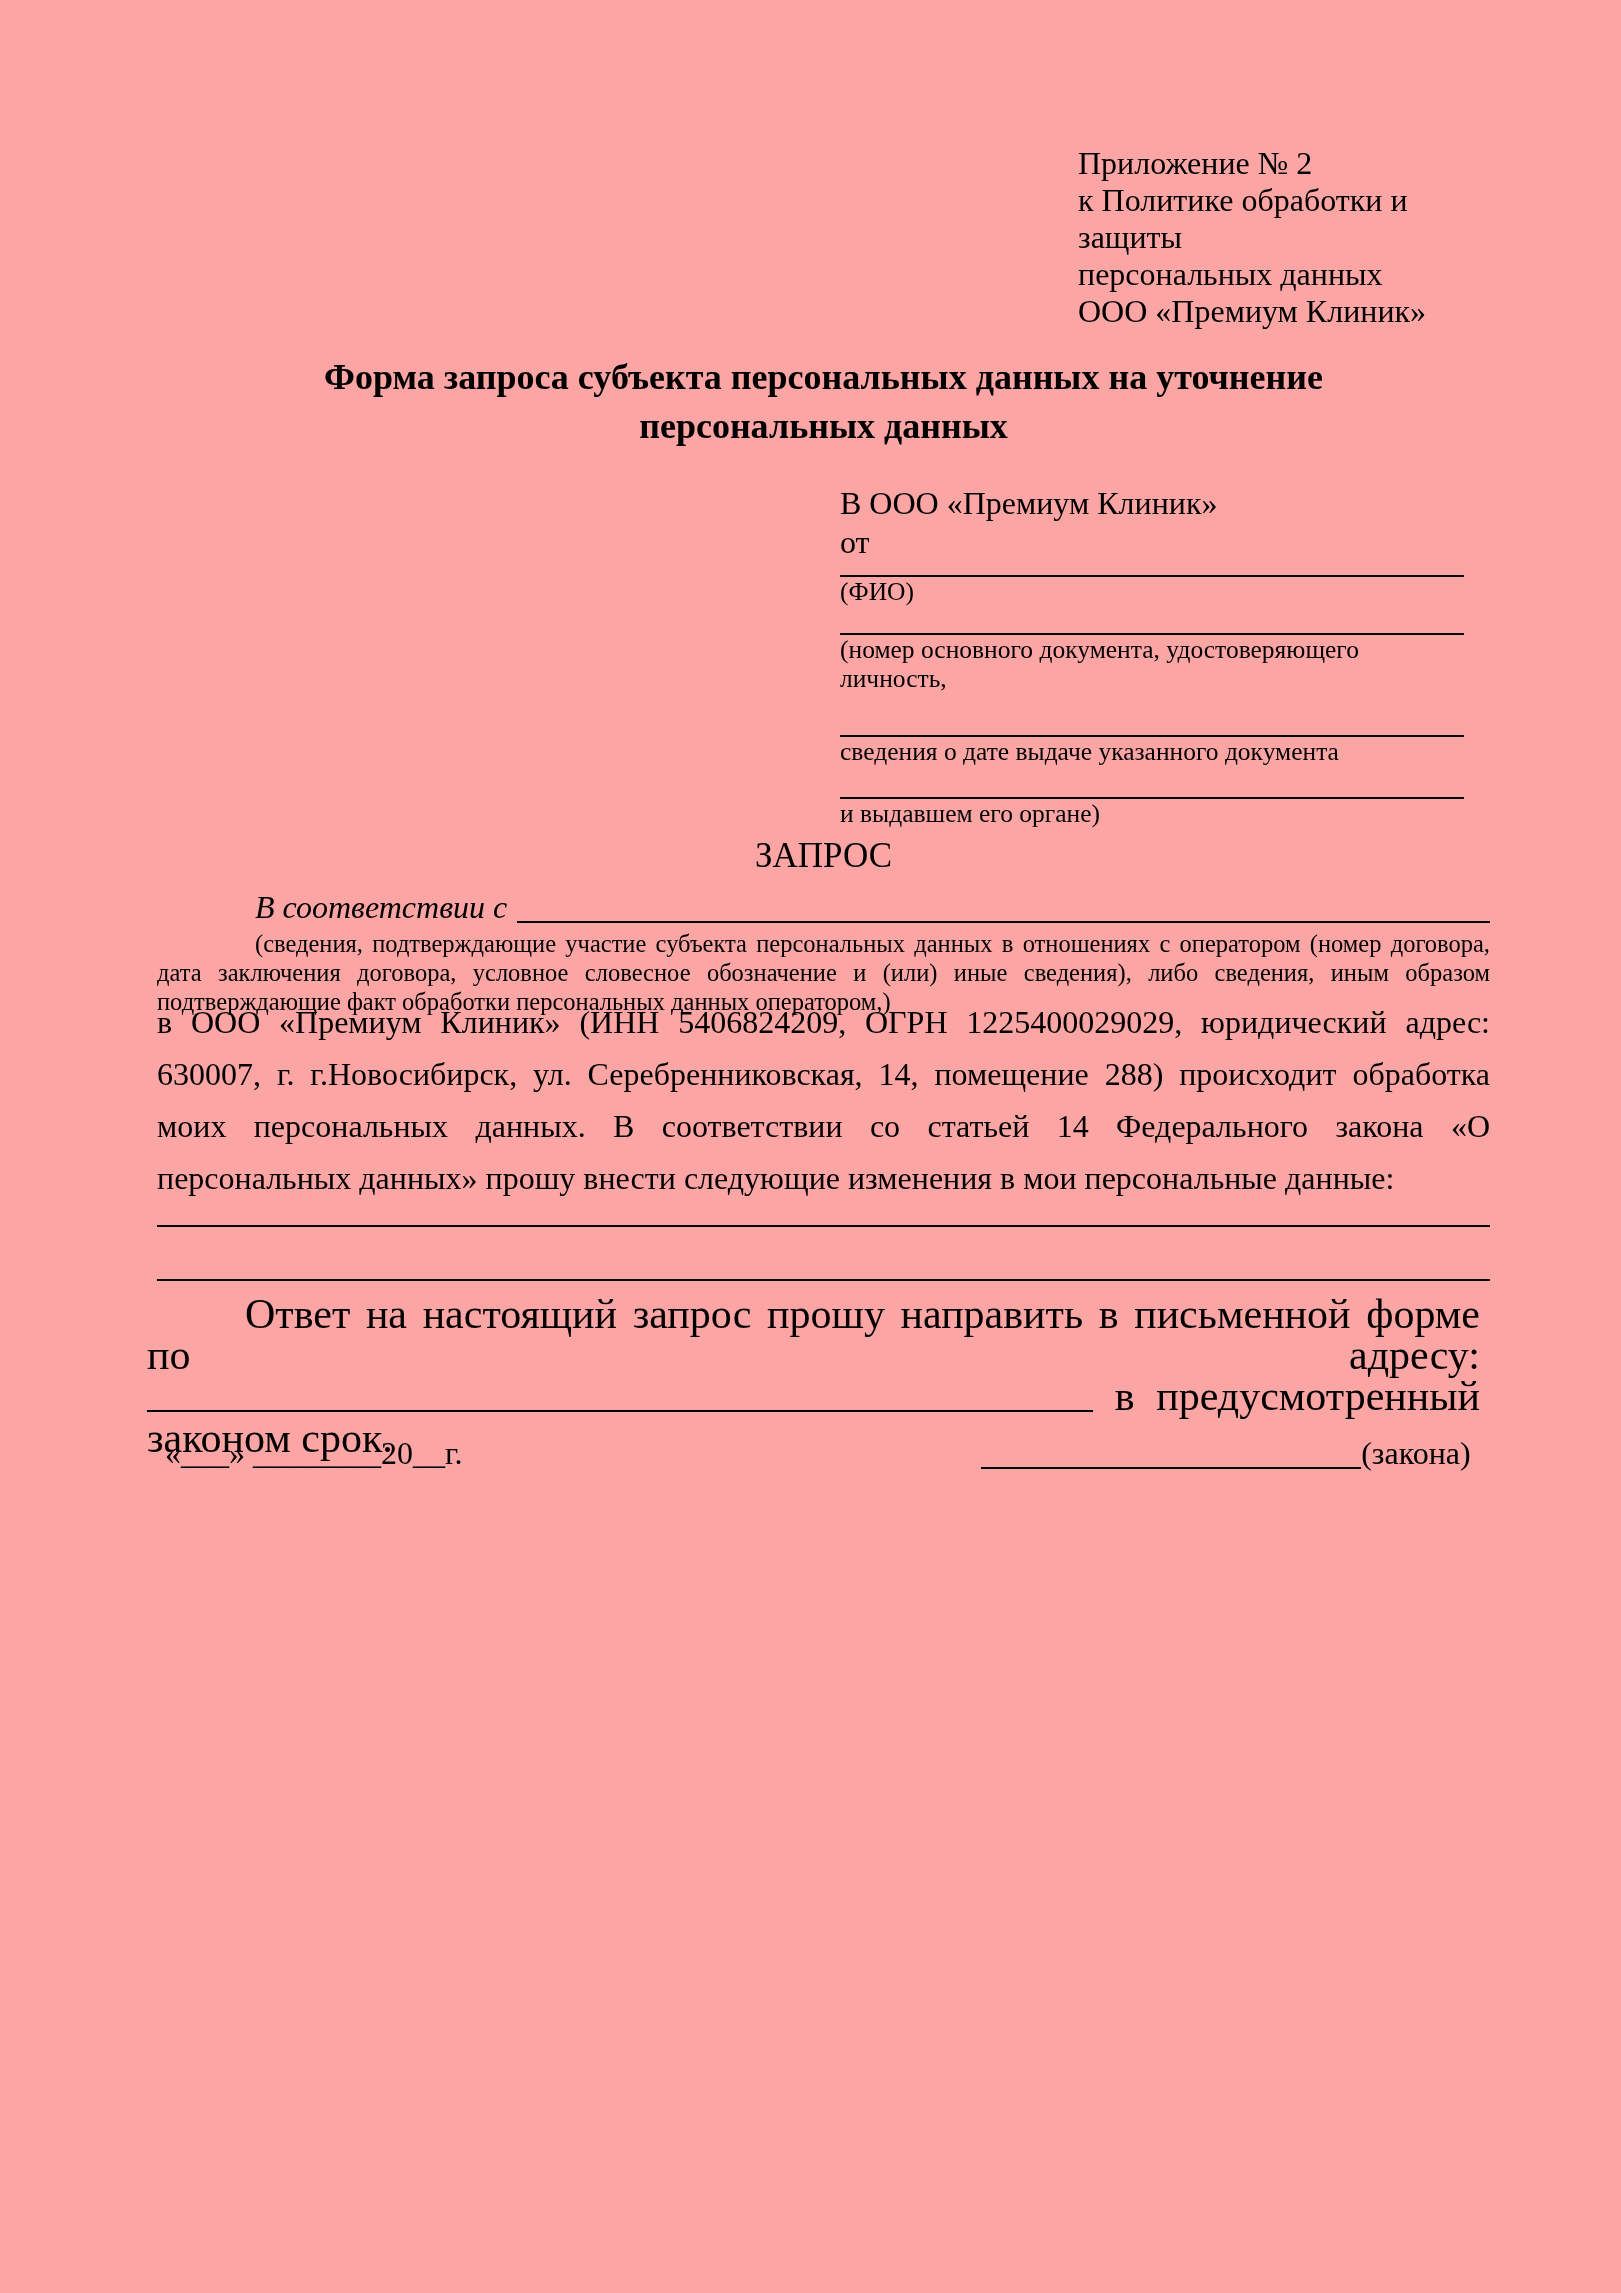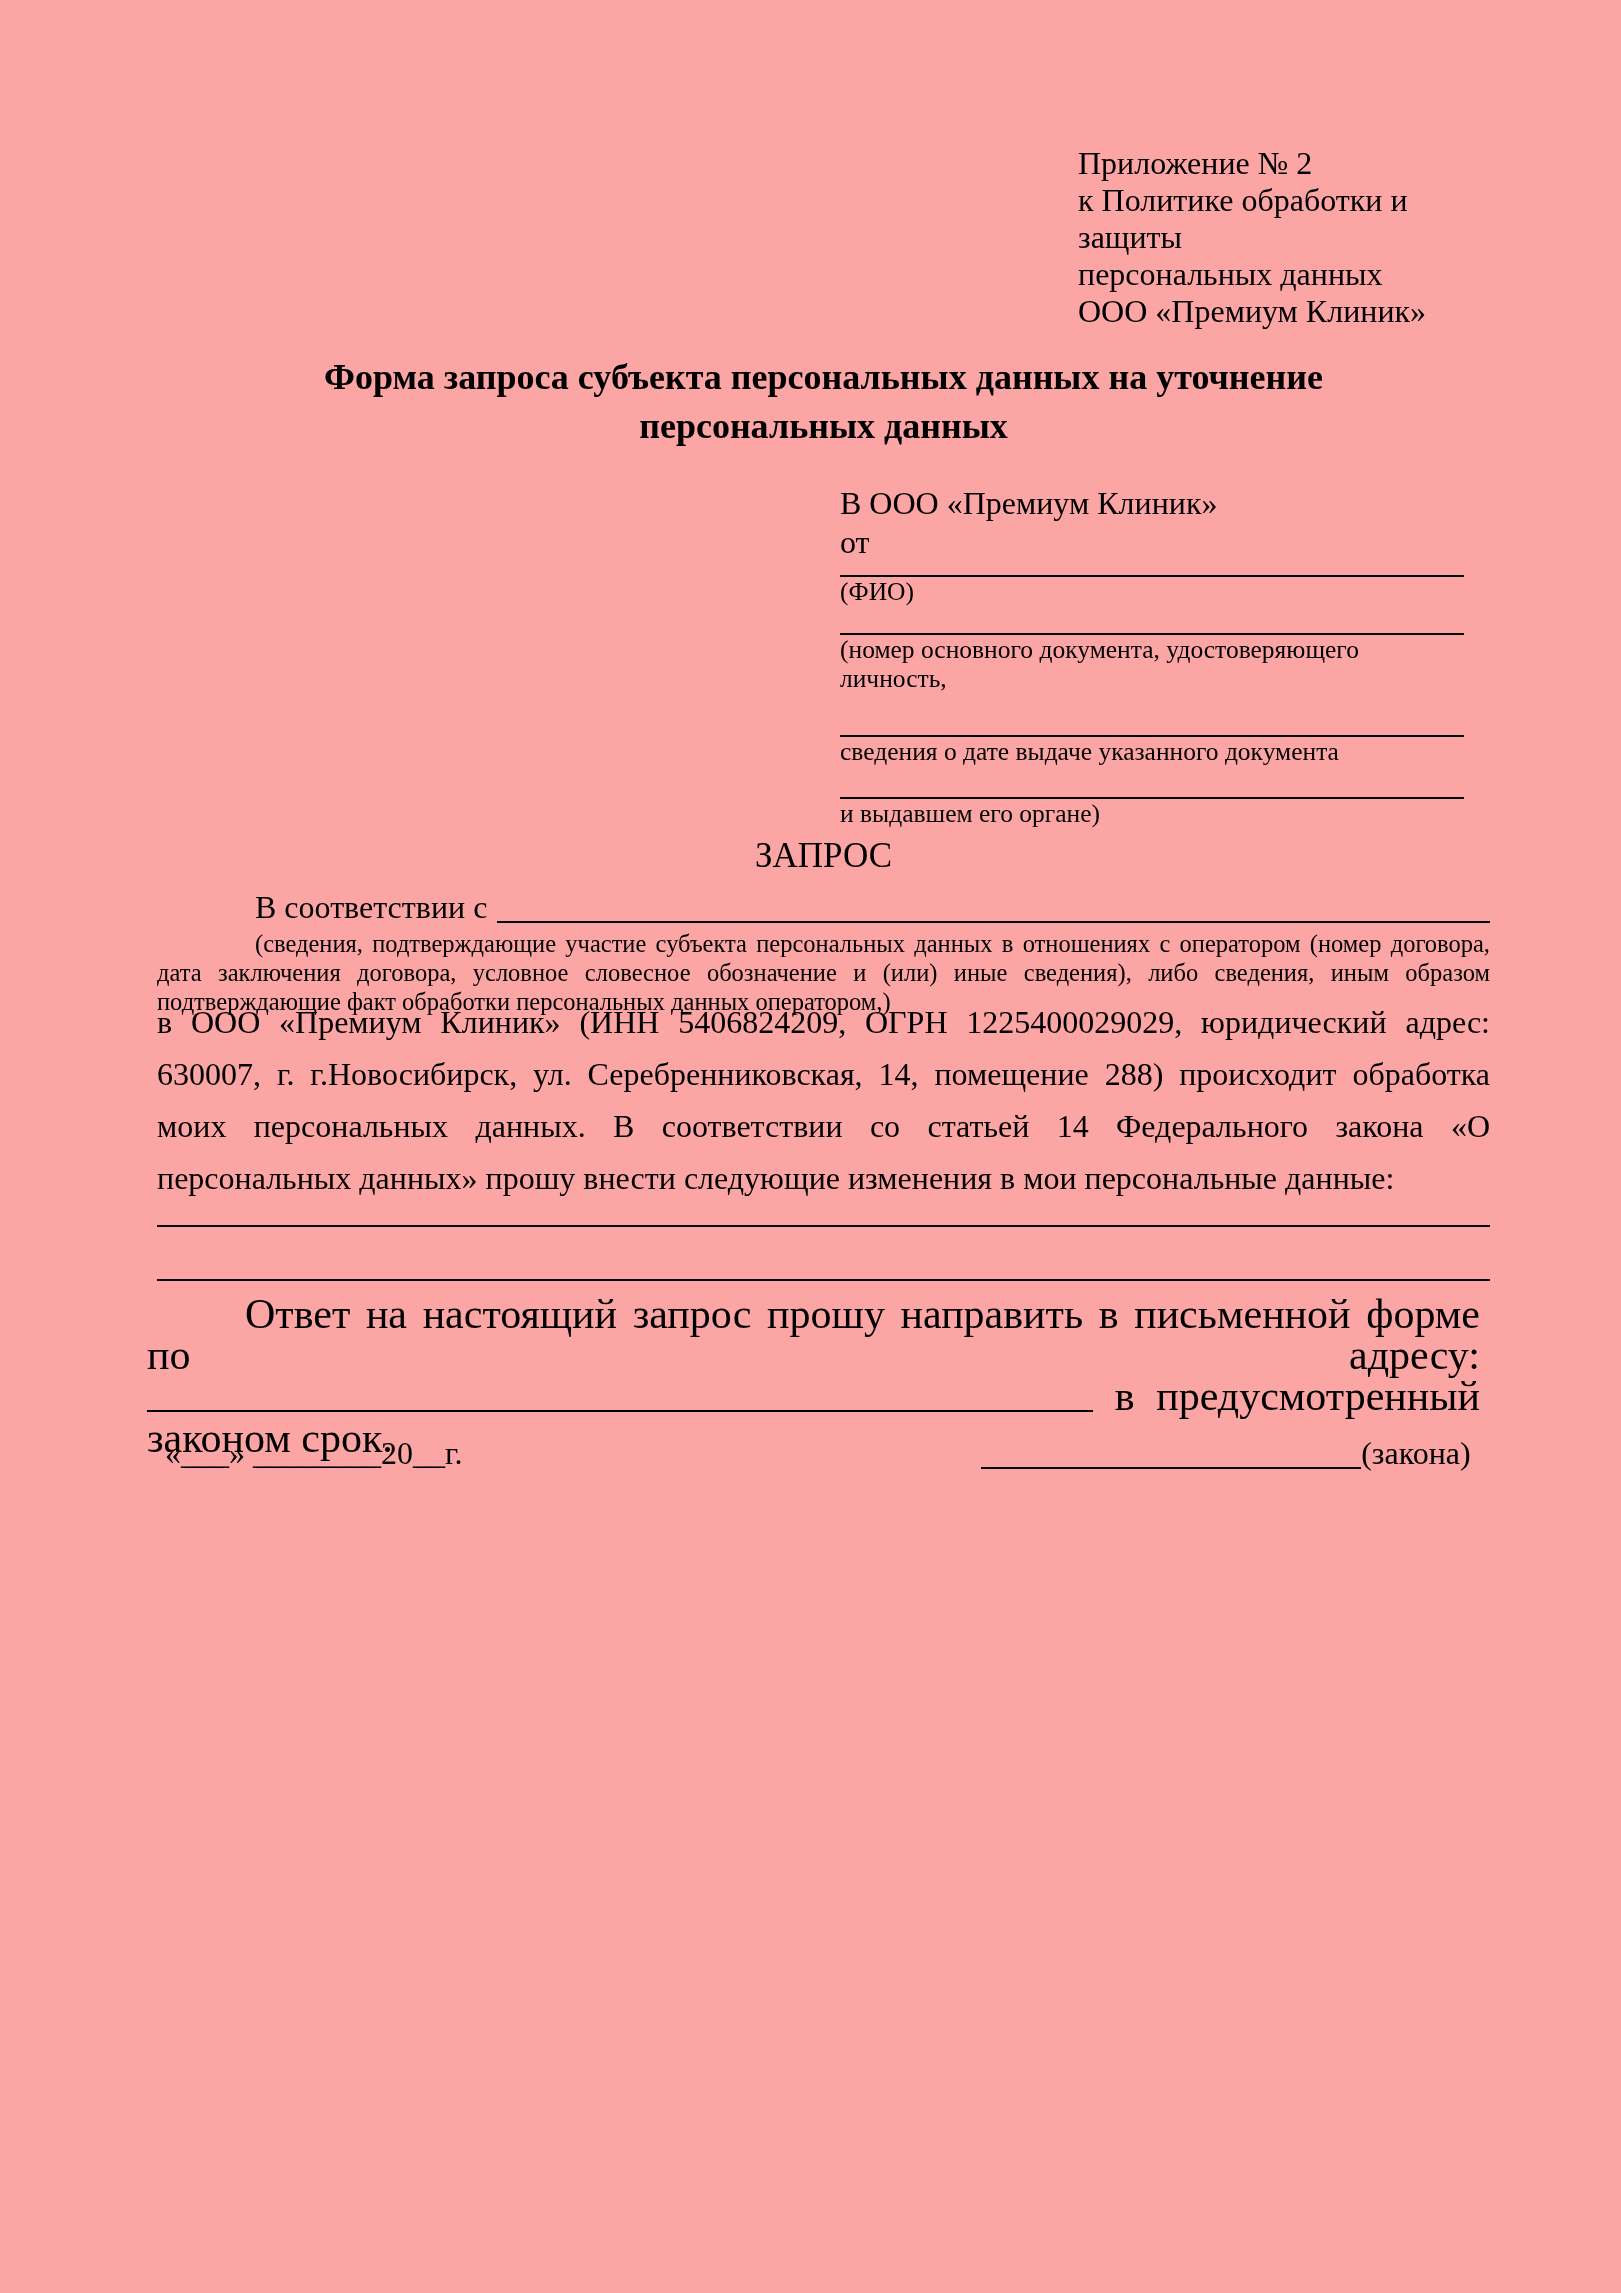--- a/index.html
+++ b/index.html
@@ -35,21 +35,21 @@
   .gap16 { height:12.7px; } .gap28 { height:27.4px; } .gap43 { height:42px; } .gap30 { height:31px; }
   
   .request-heading {
     position:absolute; left:157px; top:835px; width:1333px;
     text-align:center; font-size:35px; line-height:41px;
   }
   
   .accordance {
     position:absolute; left:157px; top:887px; width:1333px;
     display:flex; align-items:flex-end; height:41px;
-    font-size:32px; padding-left:0;
+    font-size:32px; padding-left:0;font-style:italic;
   }
   .accordance .lead { margin-left:98px; white-space:nowrap; line-height:41px; }
   .fill { flex:1 1 auto; border-bottom:2.9px solid #000; margin-bottom:4.9px; margin-left:9.8px; }
   
   .note {
     position:absolute; left:157px; top:929px; width:1333px;
     font-size:24.5px; line-height:29px; text-align:justify; text-indent:98px;
   }
   
   .body-par {

